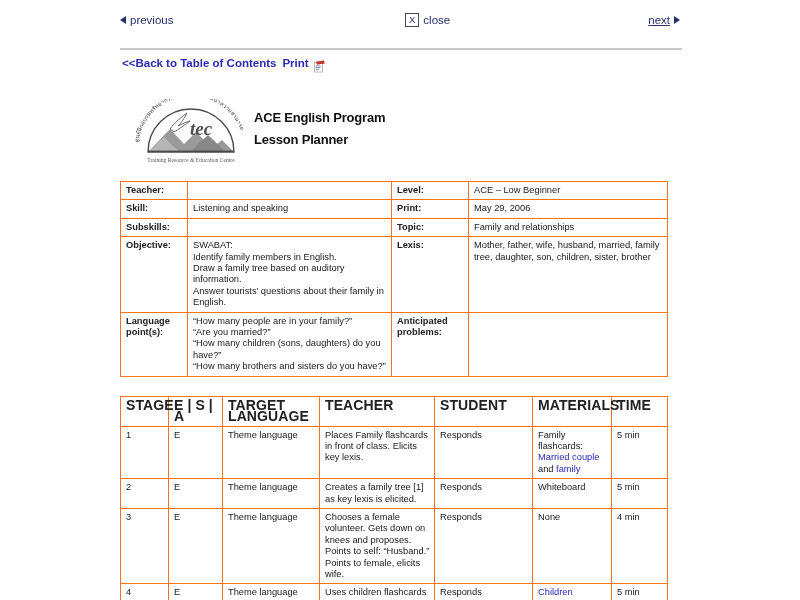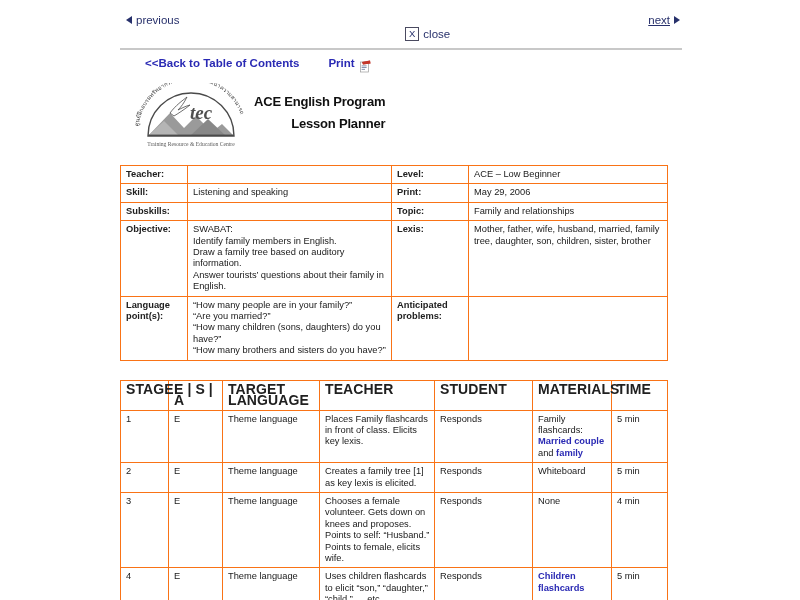--- a/index.html
+++ b/index.html
@@ -35,27 +35,27 @@
   
   .topnav {
     position: relative;
     height: 30px;
     padding-top: 14px;
     font-size: 11.5px;
     color: #27306b;
   }
   .nav-prev {
     position: absolute;
-    left: 6px; top: 14px;
+    left: 0; top: 14px;
     white-space: nowrap;
     cursor: pointer;
   }
   .nav-close {
     position: absolute;
-    left: 285px; top: 28px;
+    left: 285px; top: 14px;
     white-space: nowrap;
     cursor: pointer;
   }
   .nav-next {
     position: absolute;
     right: 2px; top: 14px;
     white-space: nowrap;
     cursor: pointer;
     text-decoration: underline;
   }
@@ -91,38 +91,36 @@
   .backbar {
     padding: 7px 0 0 2px;
     font-size: 11.5px;
     font-weight: bold;
     white-space: nowrap;
   }
   .backbar a {
     color: #2a2ab4;
     text-decoration: none;
     cursor: pointer;
-    margin-left: 23px;
   }
   .pdf-icon {
     display: inline-block;
     width: 11px;
     height: 13px;
     position: relative;
     top: 3px;
     margin-left: 5px;
     vertical-align: top;
   }
 
   
   .titleblock {
     position: relative;
     height: 78px;
-    margin-top: 11px;
-    text-align: right;
+    margin-top: 27px;
   }
   .logo {
     position: absolute;
     left: 4px;
     top: 2px;
     width: 134px;
     height: 68px;
   }
   .doc-title {
     position: absolute;
@@ -165,21 +163,21 @@
   }
   .stage-table th {
     font-weight: bold;
     font-size: 14px;
     letter-spacing: 0.1px;
     margin-top: 20px;
   }
   .stage-table td { }
   .lnk {
     color: #2a2ab4;
-    font-weight: bold;
+    font-weight: normal;
     text-decoration: none;
     cursor: pointer;
   }
 </style>
 </head>
 <body>
 
 <div class="page">
   <div class="content">
 

